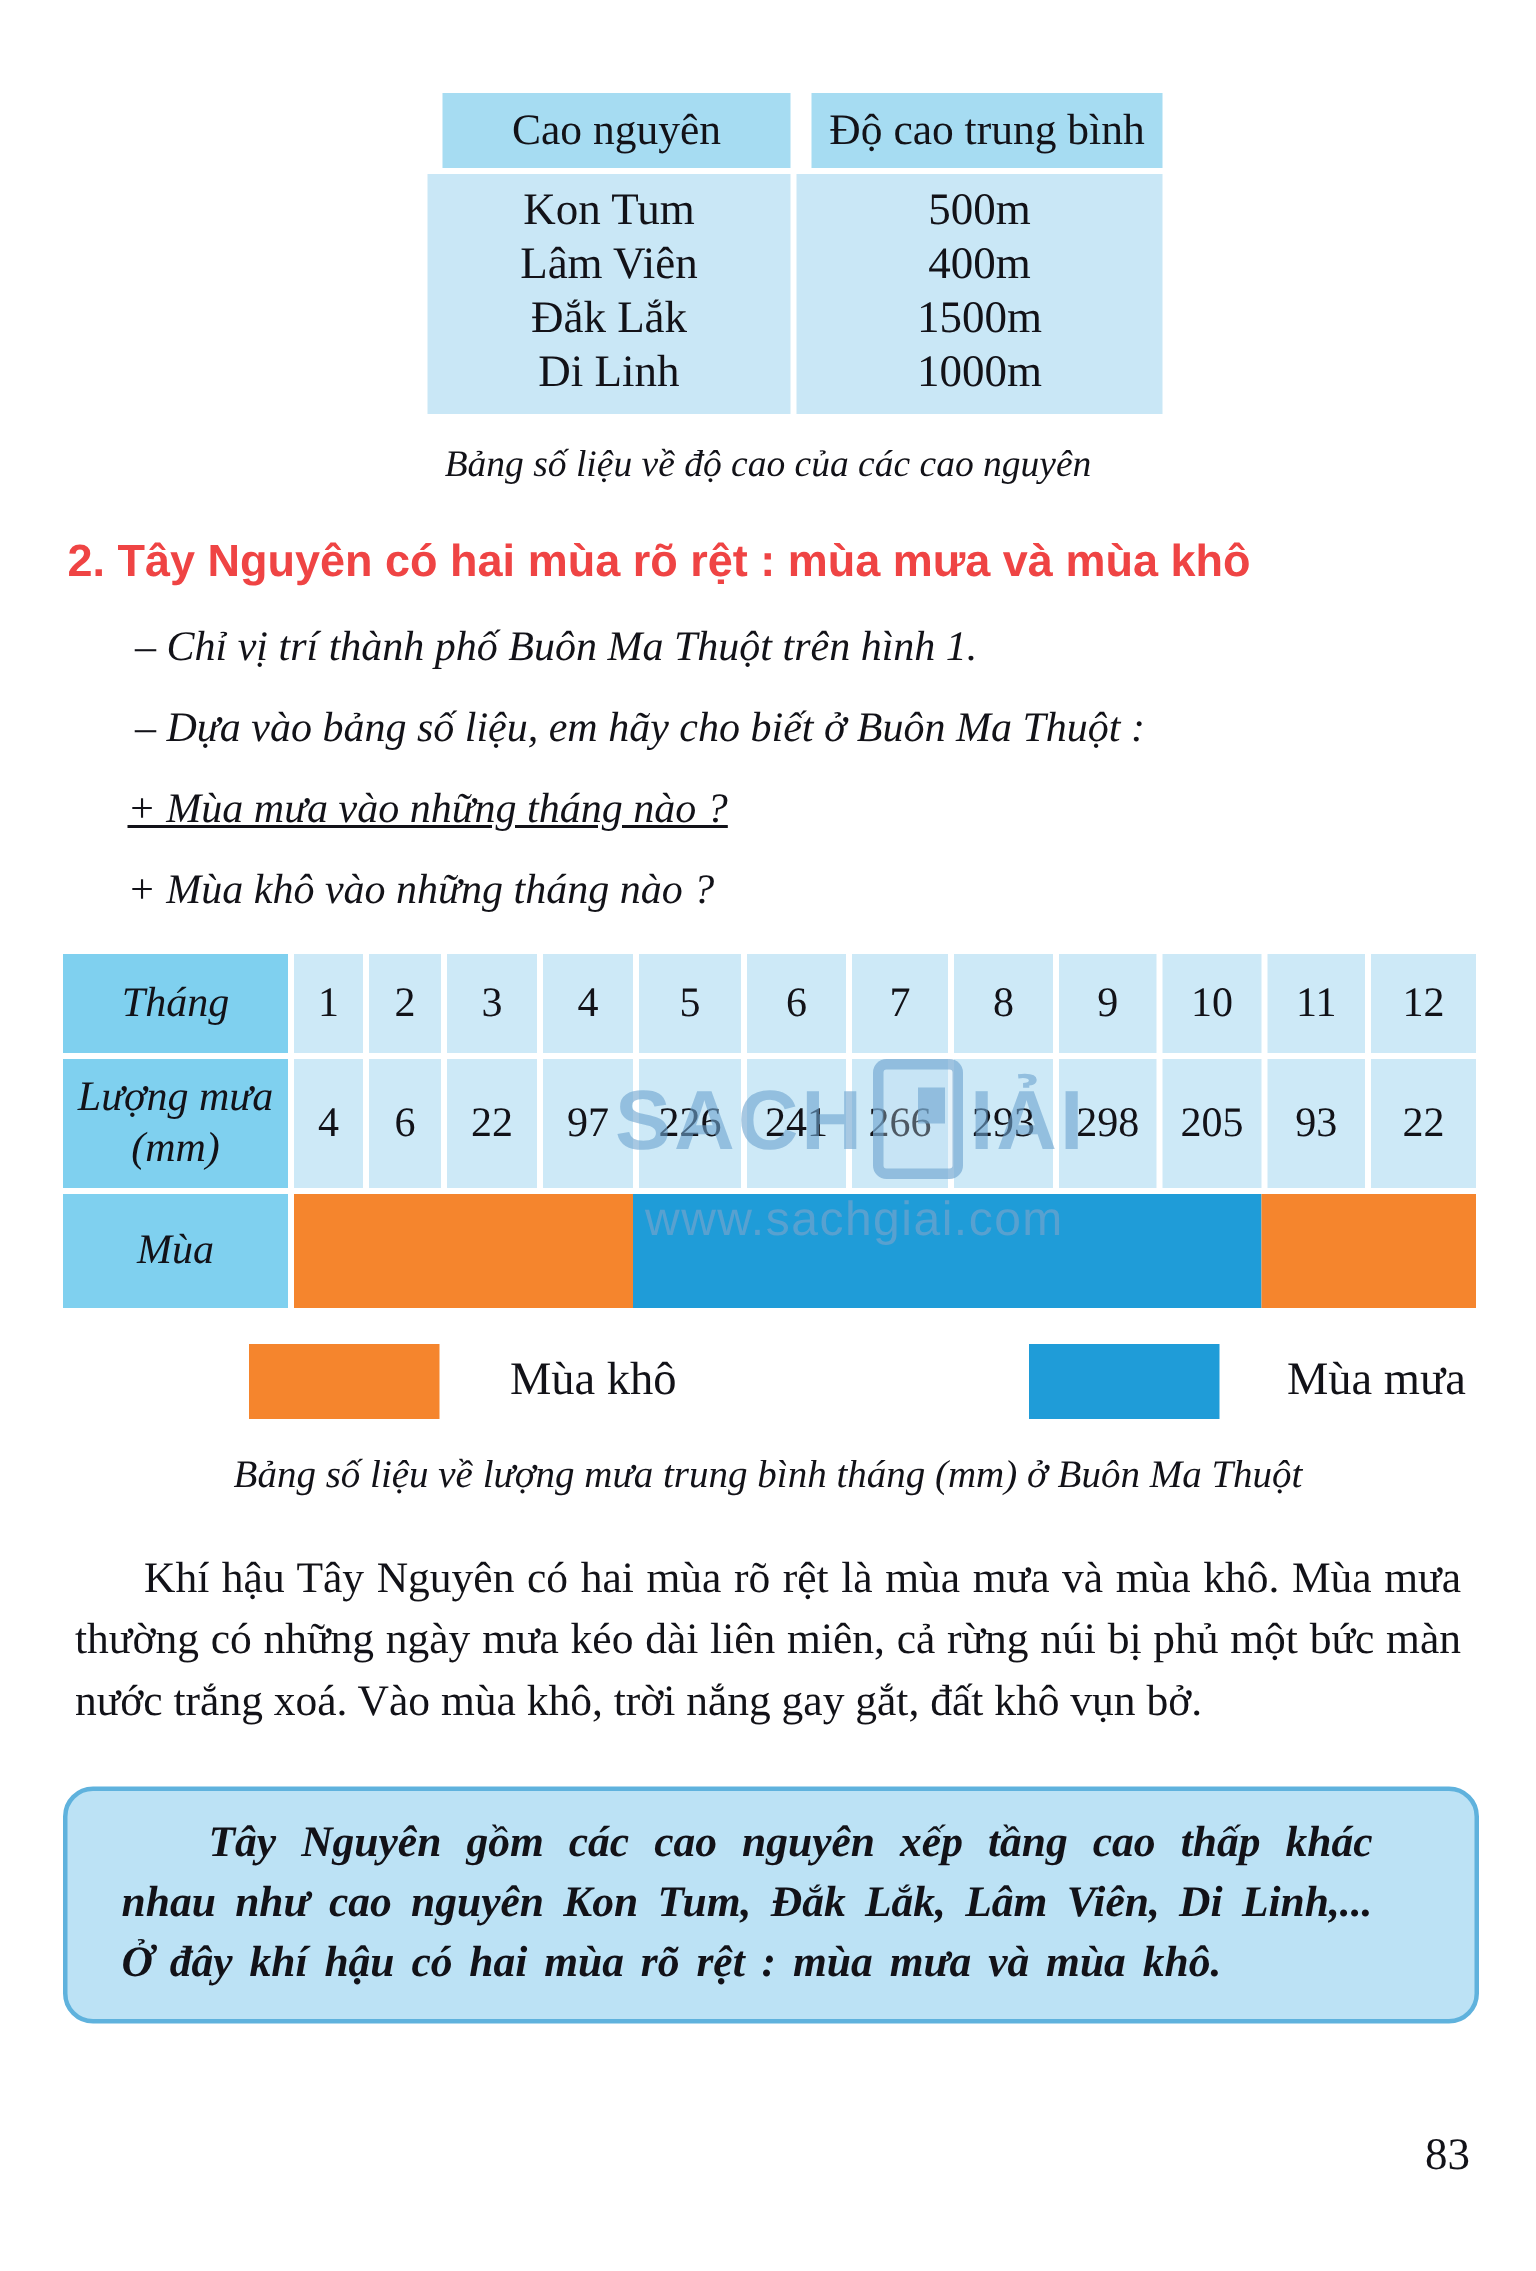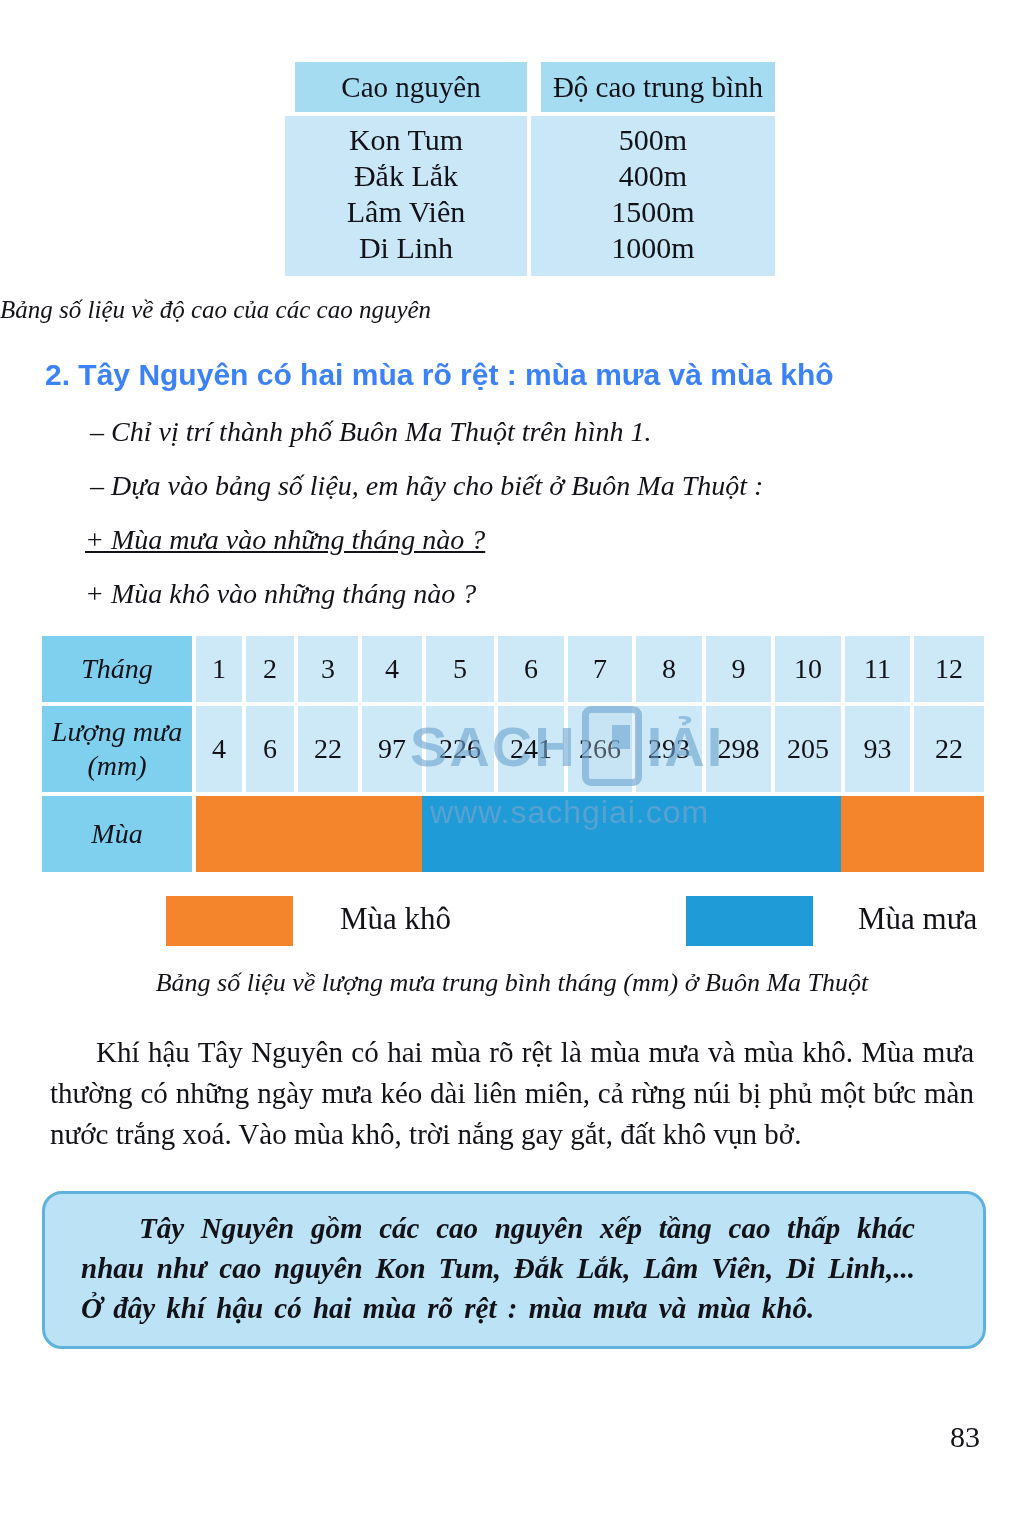--- a/index.html
+++ b/index.html
@@ -8,25 +8,25 @@
     font-family:"Liberation Serif","DejaVu Serif",serif; color:#121218; overflow:hidden;
   }
 
   
   .elev-table { margin:62px 0 0 285px; width:490px; display:grid;
     grid-template-columns:242px 244px; gap:4px; }
   .elev-head { background:#a6dcf2; height:50px; display:flex; align-items:center;
     justify-content:center; font-size:29px;margin-left:10px; }
   .elev-col { background:#c9e7f6; padding:6px 12px 10px; text-align:center;
     font-size:30px; line-height:36px; }
-  .caption { font-style:italic; font-size:25px; margin:20px 0 0 0; }
+  .caption { text-align:center; font-style:italic; font-size:25px; margin:20px 0 0 0; }
 
   
   .heading { margin:34px 0 0 45px; font-family:"Liberation Sans","DejaVu Sans",sans-serif;
-    font-weight:bold; font-size:30px; color:#3b82f6; }
+    font-weight:bold; font-size:30px; color:#ef4444; }
   .bullet { font-style:italic; font-size:28px; margin:0; }
   .b1 { margin:24px 0 0 90px; }
   .b2 { margin:22px 0 0 90px; }
   .b3 { margin:22px 0 0 85px;text-decoration:underline; }
   .b4 { margin:22px 0 0 85px; }
 
   
   .rain-wrap { position:relative; margin:26px 0 0 42px; width:946px; }
   .rain-grid { display:grid; gap:4px;
     grid-template-columns:150px 46px 48px 60px 60px 68px 66px 64px 66px 65px 66px 65px 70px;
@@ -78,22 +78,22 @@
 </head>
 <body>
 
 <div class="page">
 
   <div class="elev-table">
     <div class="elev-head">Cao nguyên</div>
     <div class="elev-head">Độ cao trung bình</div>
     <div class="elev-col">
       <div>Kon Tum</div>
+      <div>Lâm Viên</div>
       <div>Đắk Lắk</div>
-      <div>Lâm Viên</div>
       <div>Di Linh</div>
     </div>
     <div class="elev-col">
       <div>500m</div>
       <div>400m</div>
       <div>1500m</div>
       <div>1000m</div>
     </div>
   </div>
   <div class="caption">Bảng số liệu về độ cao của các cao nguyên</div>

